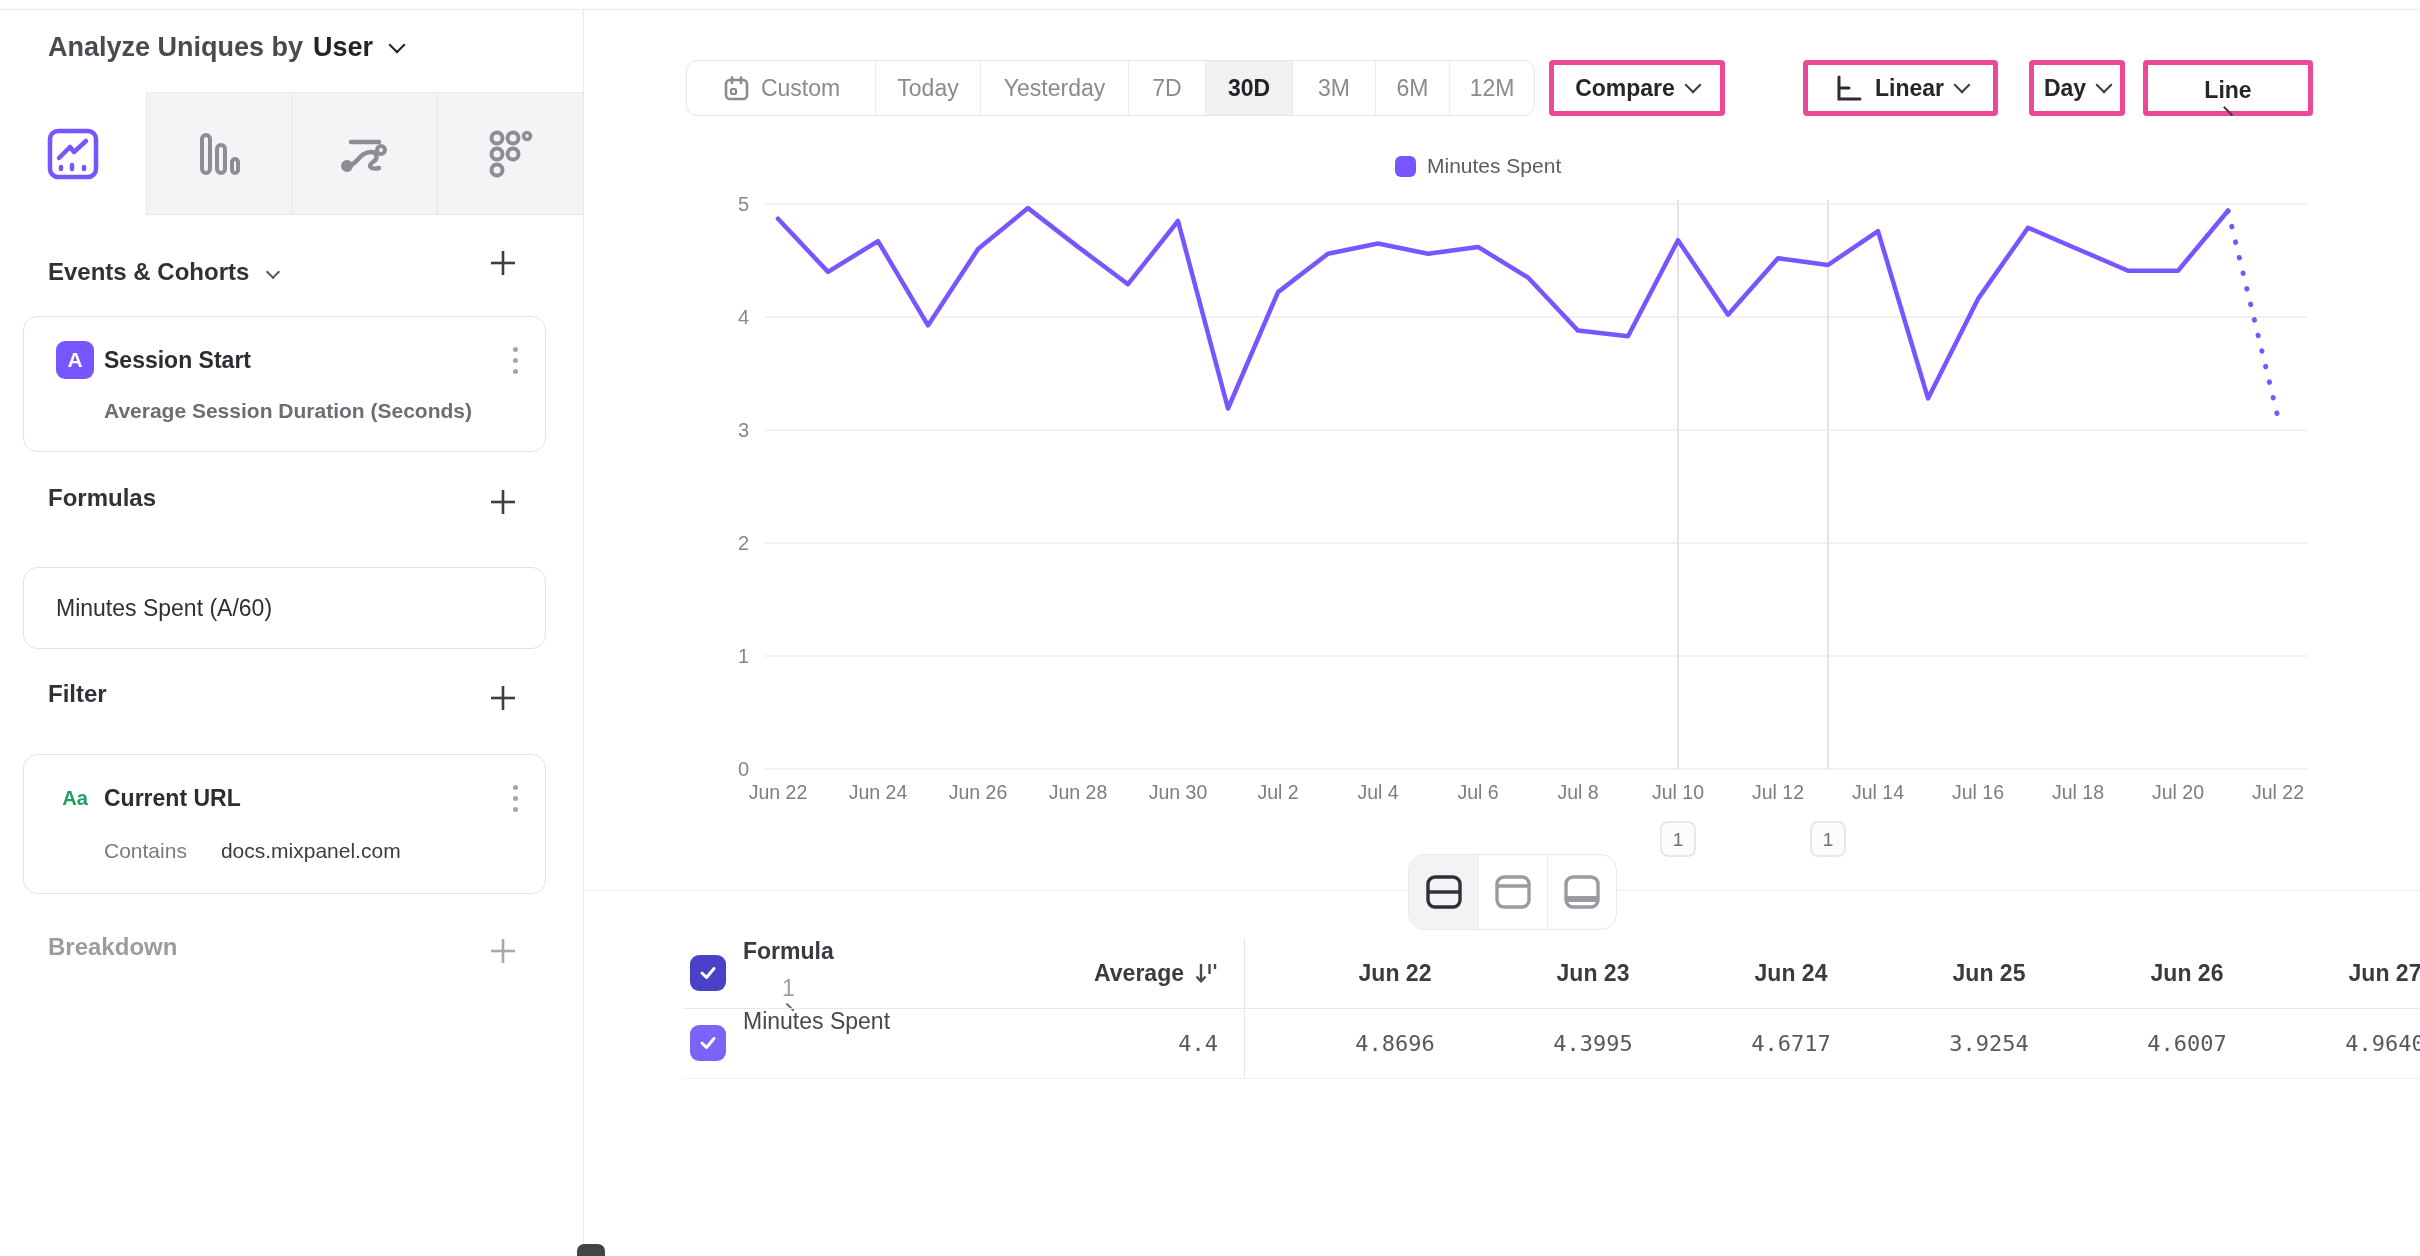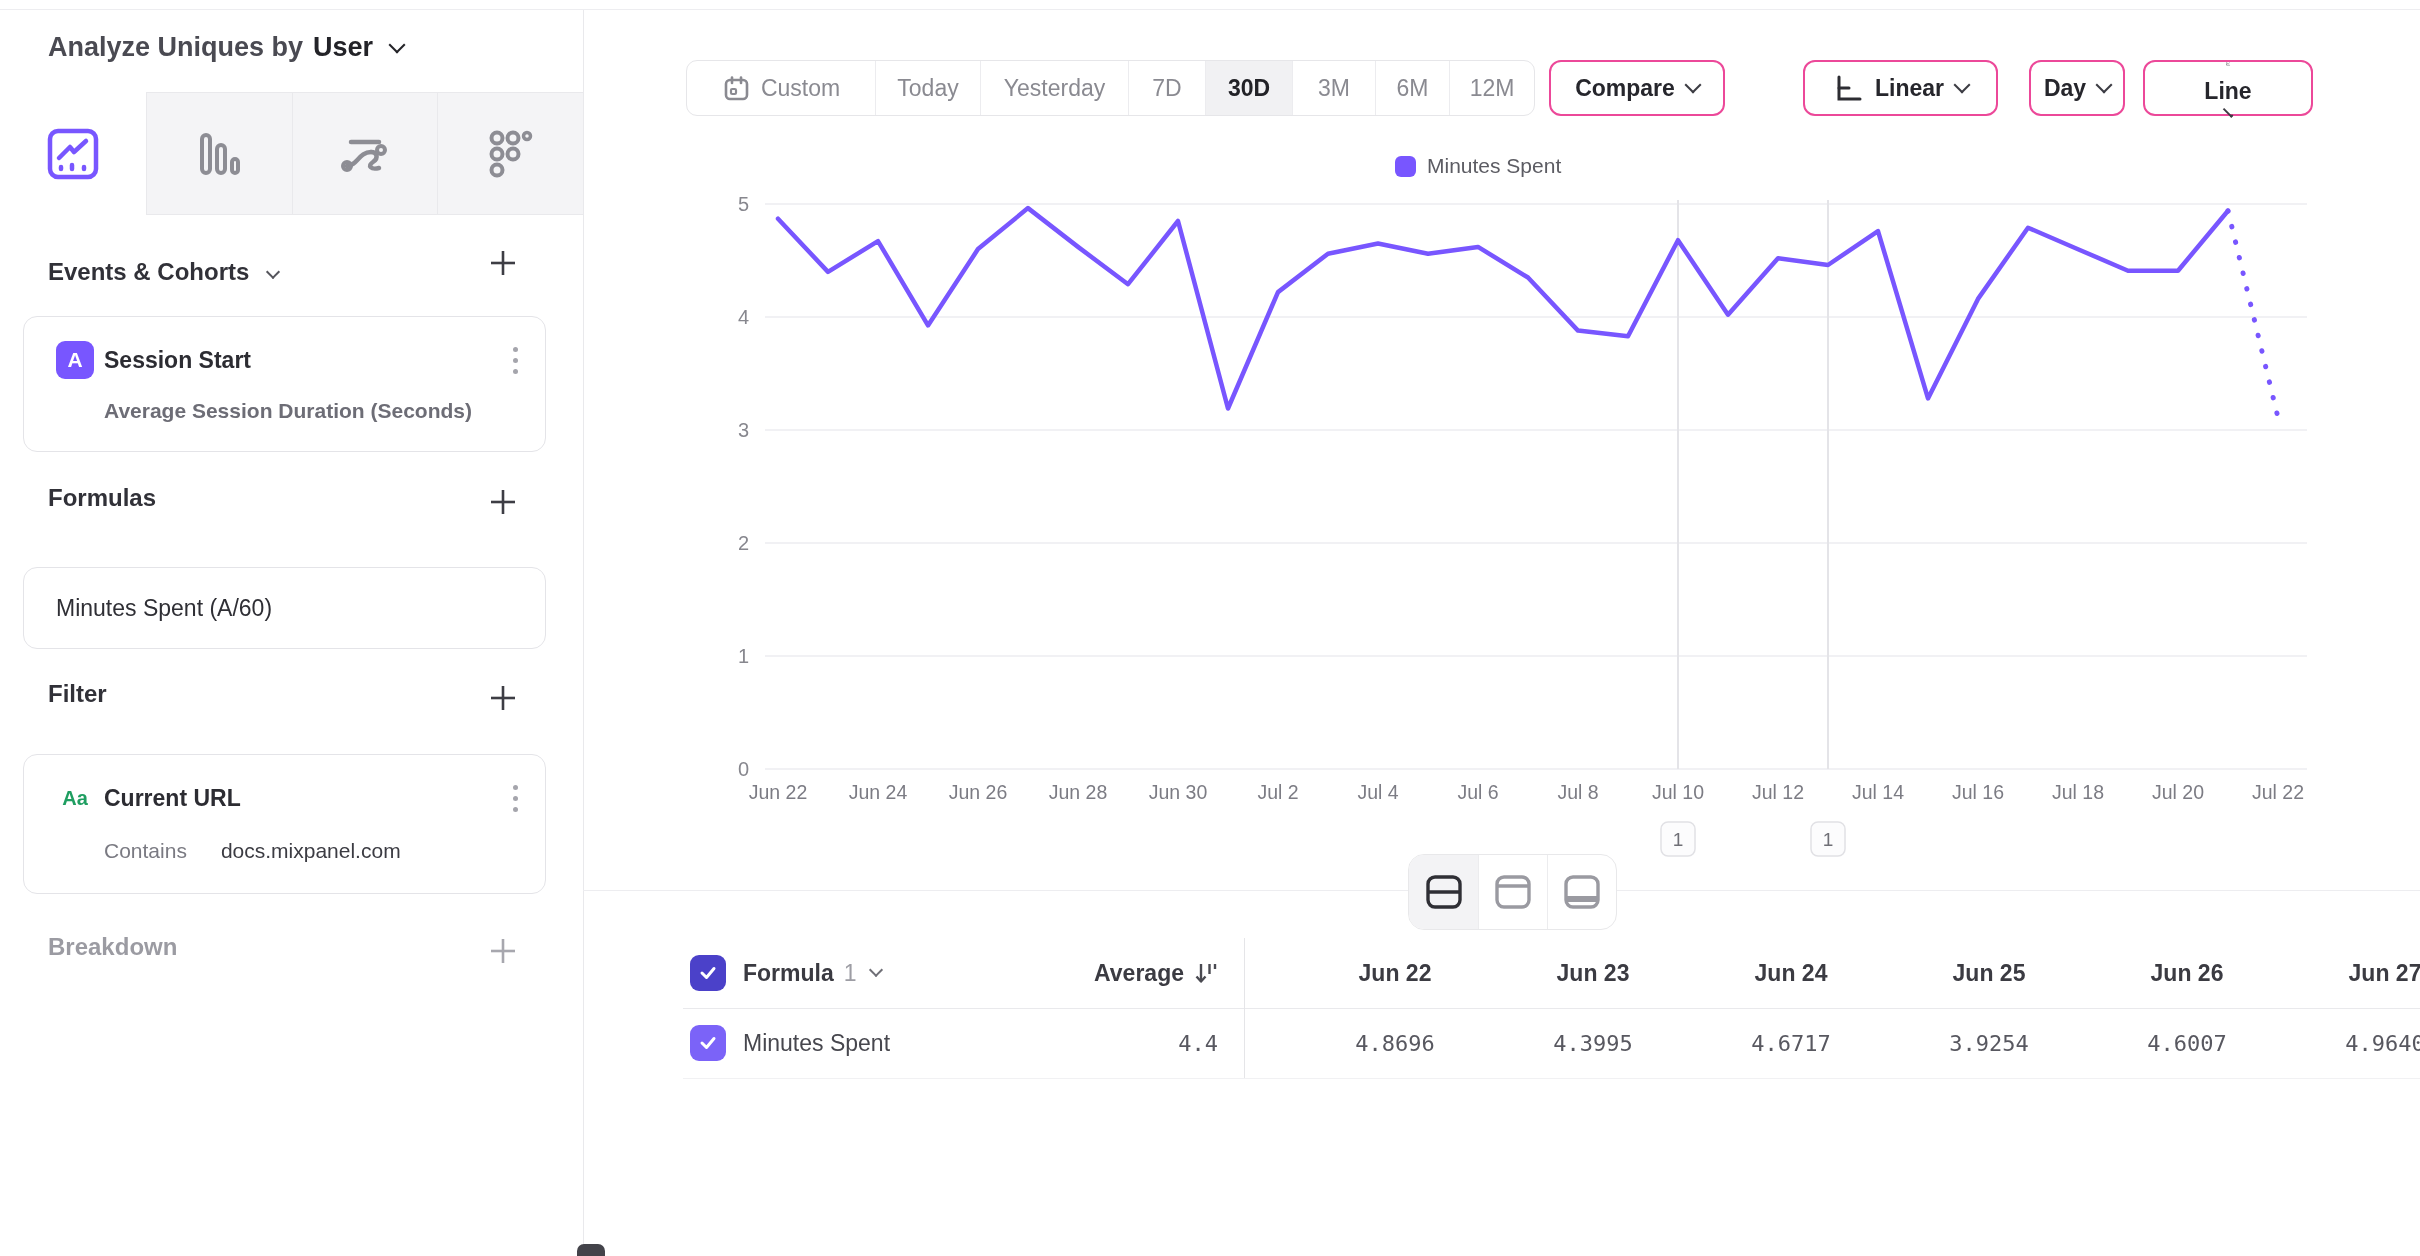--- a/index.html
+++ b/index.html
@@ -28,42 +28,42 @@
   .kebab{margin-left:auto;width:8px;display:flex;flex-direction:column;gap:6px;align-items:center;}
   .kebab i{width:5px;height:5px;border-radius:50%;background:#a5a5ac;}
   .peek{position:absolute;left:577px;top:1244px;width:28px;height:12px;background:#43434a;border-radius:7px 7px 0 0;}
 
   
   .main{position:absolute;left:583px;top:0;width:1837px;height:1015px;}
   .segbar{position:absolute;left:103px;top:60px;height:56px;display:flex;border:1px solid #e6e6e9;border-radius:11px;overflow:hidden;background:#fff;box-sizing:border-box;}
   .seg{display:flex;align-items:center;justify-content:center;gap:10px;font-size:23px;font-weight:500;color:#8a8a91;border-left:1px solid #ececef;box-sizing:border-box;height:100%;}
   .seg:first-child{border-left:none;}
   .seg.active{background:#f1f1f3;color:#222227;font-weight:700;}
-  .tbtn{position:absolute;top:60px;height:56px;border:2px solid #ec4899;border-radius:12px;background:#fff;display:flex;align-items:center;justify-content:center;gap:12px;font-size:23px;font-weight:700;color:#26262c;box-sizing:border-box;}
+  .tbtn{position:absolute;top:60px;height:56px;border:5px solid #ec4899;border-radius:4px;background:#fff;display:flex;align-items:center;justify-content:center;gap:12px;font-size:23px;font-weight:700;color:#26262c;box-sizing:border-box;}
   .tbtn .chev{color:#3c3c43;}
   .legend{position:absolute;left:812px;top:154px;display:flex;align-items:center;gap:11px;}
   .legend .sw{width:21px;height:21px;border-radius:6px;background:#7856ff;}
   .legend .lt{font-size:21px;color:#5c5c63;}
   svg text{font-family:"Liberation Sans",sans-serif;}
   .divider{position:absolute;left:0;top:890px;width:1837px;height:1px;background:#ededf0;}
   .toggles{position:absolute;left:825px;top:854px;height:76px;display:flex;background:#fff;border:1px solid #e8e8ea;border-radius:16px;overflow:hidden;box-sizing:border-box;}
   .tgl{width:69px;display:flex;align-items:center;justify-content:center;border-left:1px solid #ececee;box-sizing:border-box;}
   .tgl:first-child{border-left:none;}
   .tgl.active{background:#f3f3f5;}
 
   
   .table{position:absolute;left:0;top:938px;width:1837px;height:142px;}
   .thead{position:absolute;left:0;top:0;width:1837px;height:70px;}
   .trow{position:absolute;left:0;top:70px;width:1837px;height:70px;}
   .hline{position:absolute;left:100px;top:70px;width:1737px;height:1px;background:#e9e9ec;}
   .rline{position:absolute;left:100px;top:140px;width:1737px;height:1px;background:#f1f1f3;}
   .vline{position:absolute;left:661px;top:0;width:1px;height:140px;background:#e5e5e8;}
   .cb{position:absolute;left:107px;top:17px;width:36px;height:36px;border-radius:9px;display:flex;align-items:center;justify-content:center;}
   .cb svg{display:block;}
-  .namegrp{position:absolute;left:160px;top:0;height:70px;display:flex;align-items:center;gap:10px;}
+  .namegrp{position:absolute;left:160px;top:0;height:70px;display:flex;align-items:center;gap:10px;flex-direction:column;}
   .fname{font-size:23px;font-weight:700;color:#3a3a41;}
   .fnum{font-size:23px;font-weight:500;color:#9d9da4;}
   .avg{position:absolute;left:380px;top:0;width:255px;height:70px;display:flex;align-items:center;justify-content:flex-end;gap:10px;font-size:23px;font-weight:700;color:#3b3b42;}
   .rowname{font-size:23px;font-weight:400;color:#47474e;}
   .avgval{position:absolute;left:380px;top:0;width:255px;height:70px;display:flex;align-items:center;justify-content:flex-end;font-family:"DejaVu Sans Mono",monospace;font-size:22px;color:#585860;}
   .dcell{position:absolute;top:0;width:198px;height:70px;display:flex;align-items:center;justify-content:center;}
   .dcell.h{font-size:23px;font-weight:700;color:#3b3b42;}
   .dcell.v{font-family:"DejaVu Sans Mono",monospace;font-size:22px;color:#585860;}
 </style>
 </head>

